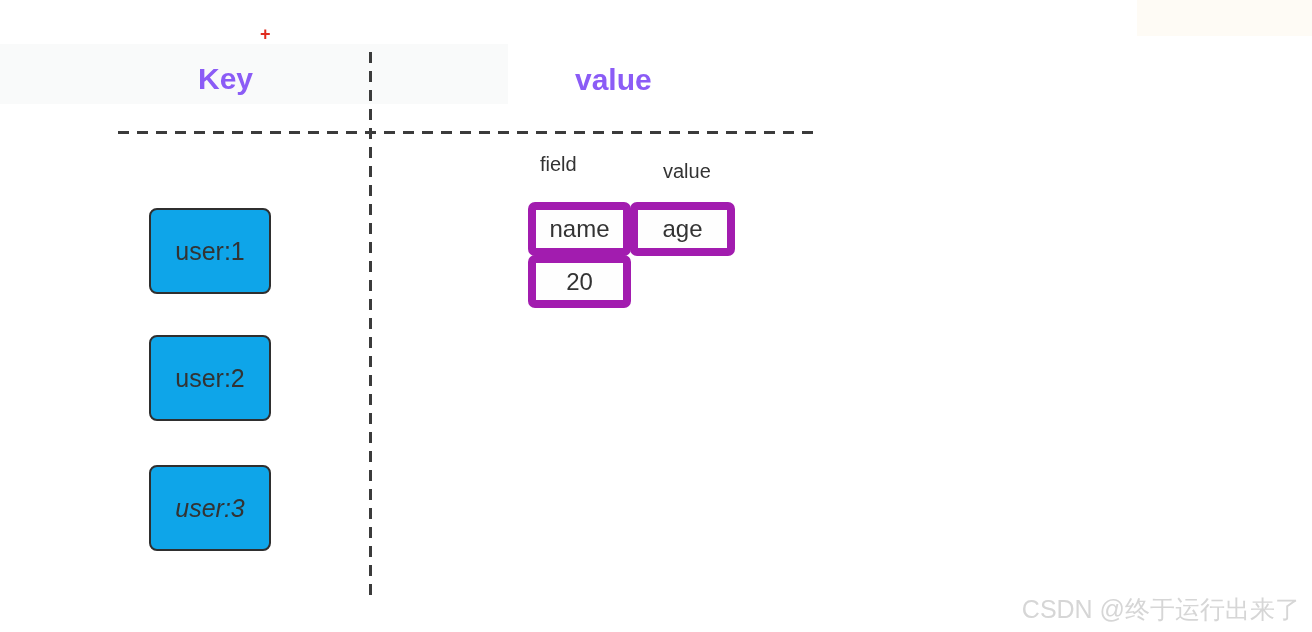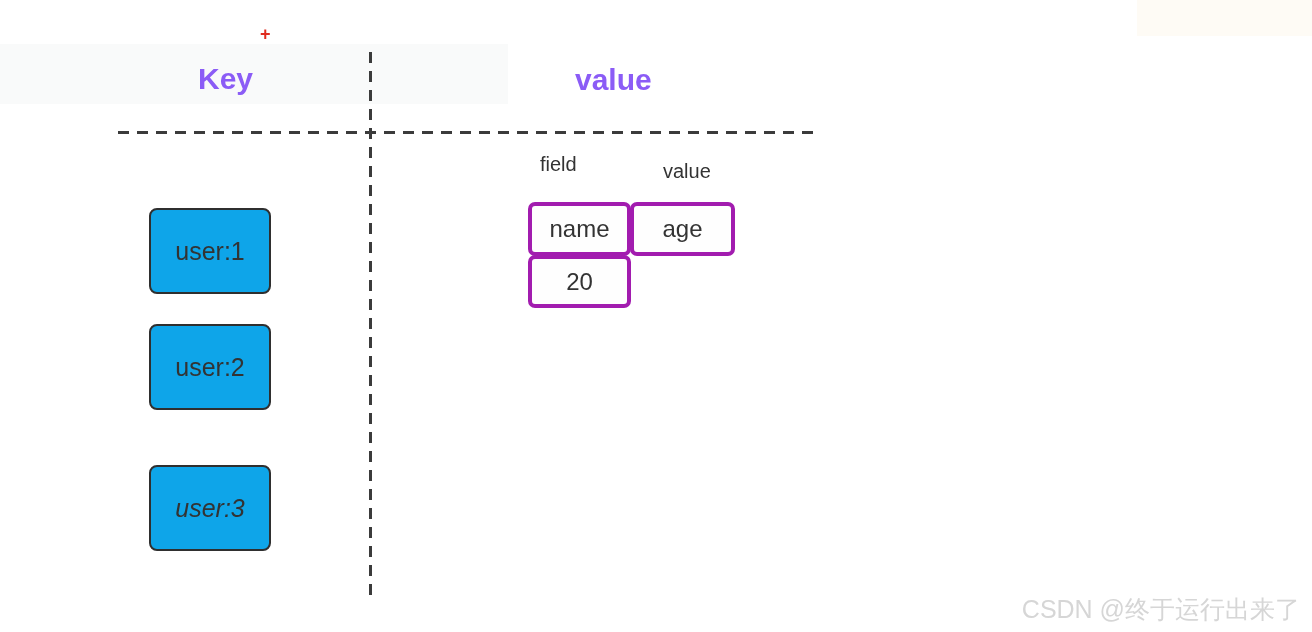--- a/index.html
+++ b/index.html
@@ -69,42 +69,42 @@
     border: 2px solid #2f2f2f;
     border-radius: 8px;
     background: #0ea5e9;
     display: flex;
     align-items: center;
     justify-content: center;
     font-size: 25px;
     color: #333333;
   }
   .key-box-1 { top: 208px; }
-  .key-box-2 { top: 324px; }
+  .key-box-2 { top: 335px; }
   .key-box-3 { top: 465px; font-style: italic; }
 
   .sub-label {
     position: absolute;
     font-size: 20px;
     font-weight: normal;
     color: #333333;
     white-space: nowrap;
   }
   .field-label     { left: 540px; top: 153px; }
   .value-sub-label { left: 663px; top: 160px; }
 
   .hash-table {
     position: absolute;
     left: 529px; top: 203px;
     display: grid;
     grid-template-columns: 102px 104px;
     grid-template-rows: 53px 52px;
   }
   .hash-cell {
-    border: 4px solid #a21caf;
+    border: 8px solid #a21caf;
     border-radius: 7px;
     background: #fefefe;
     display: flex;
     align-items: center;
     justify-content: center;
     font-size: 24px;
     color: #333333;
     margin: -1px 0 0 -1px;
   }
 

